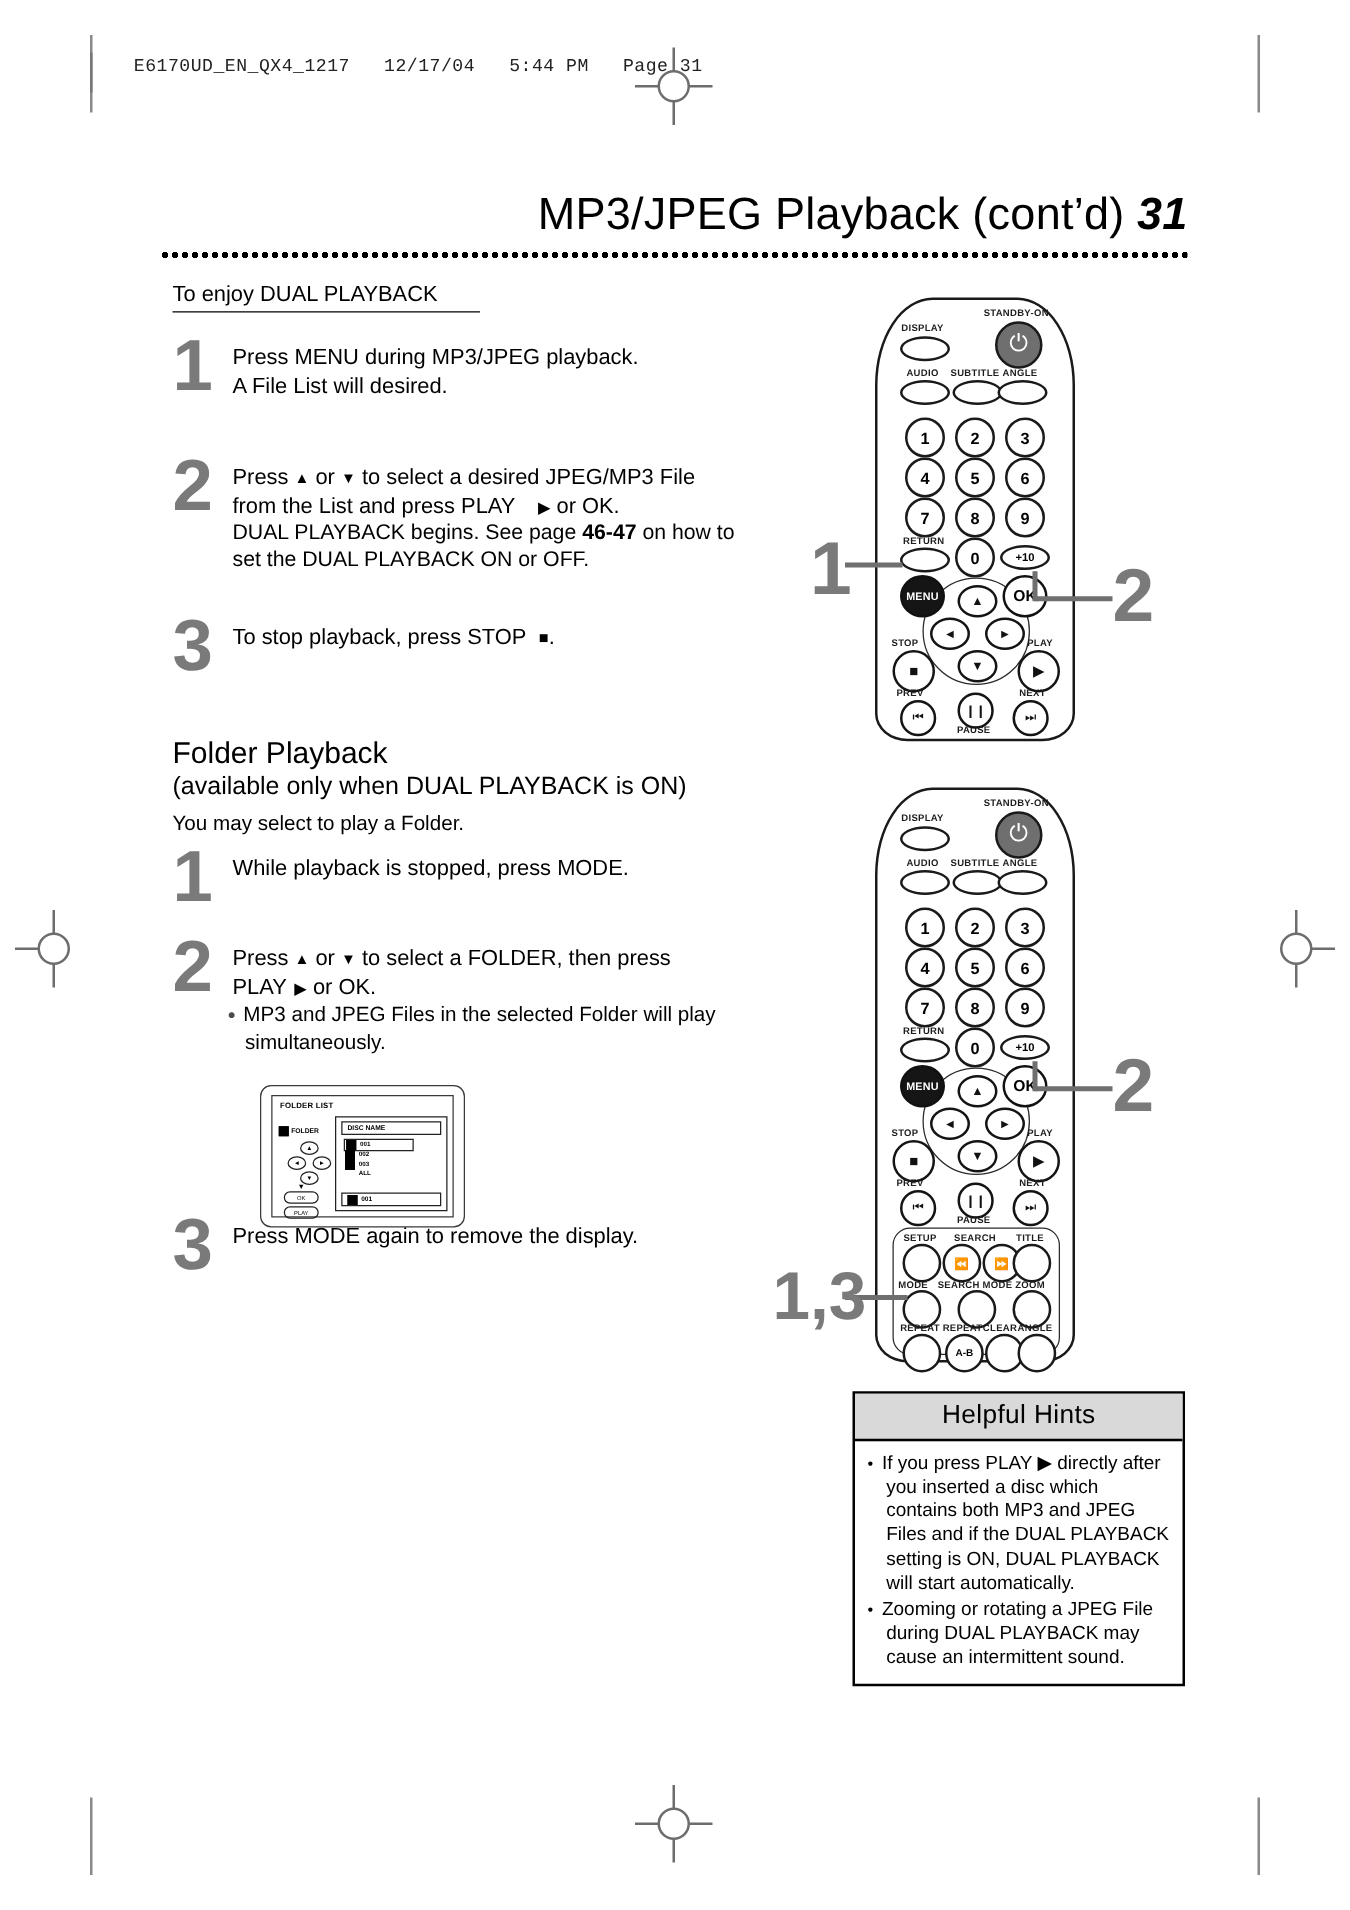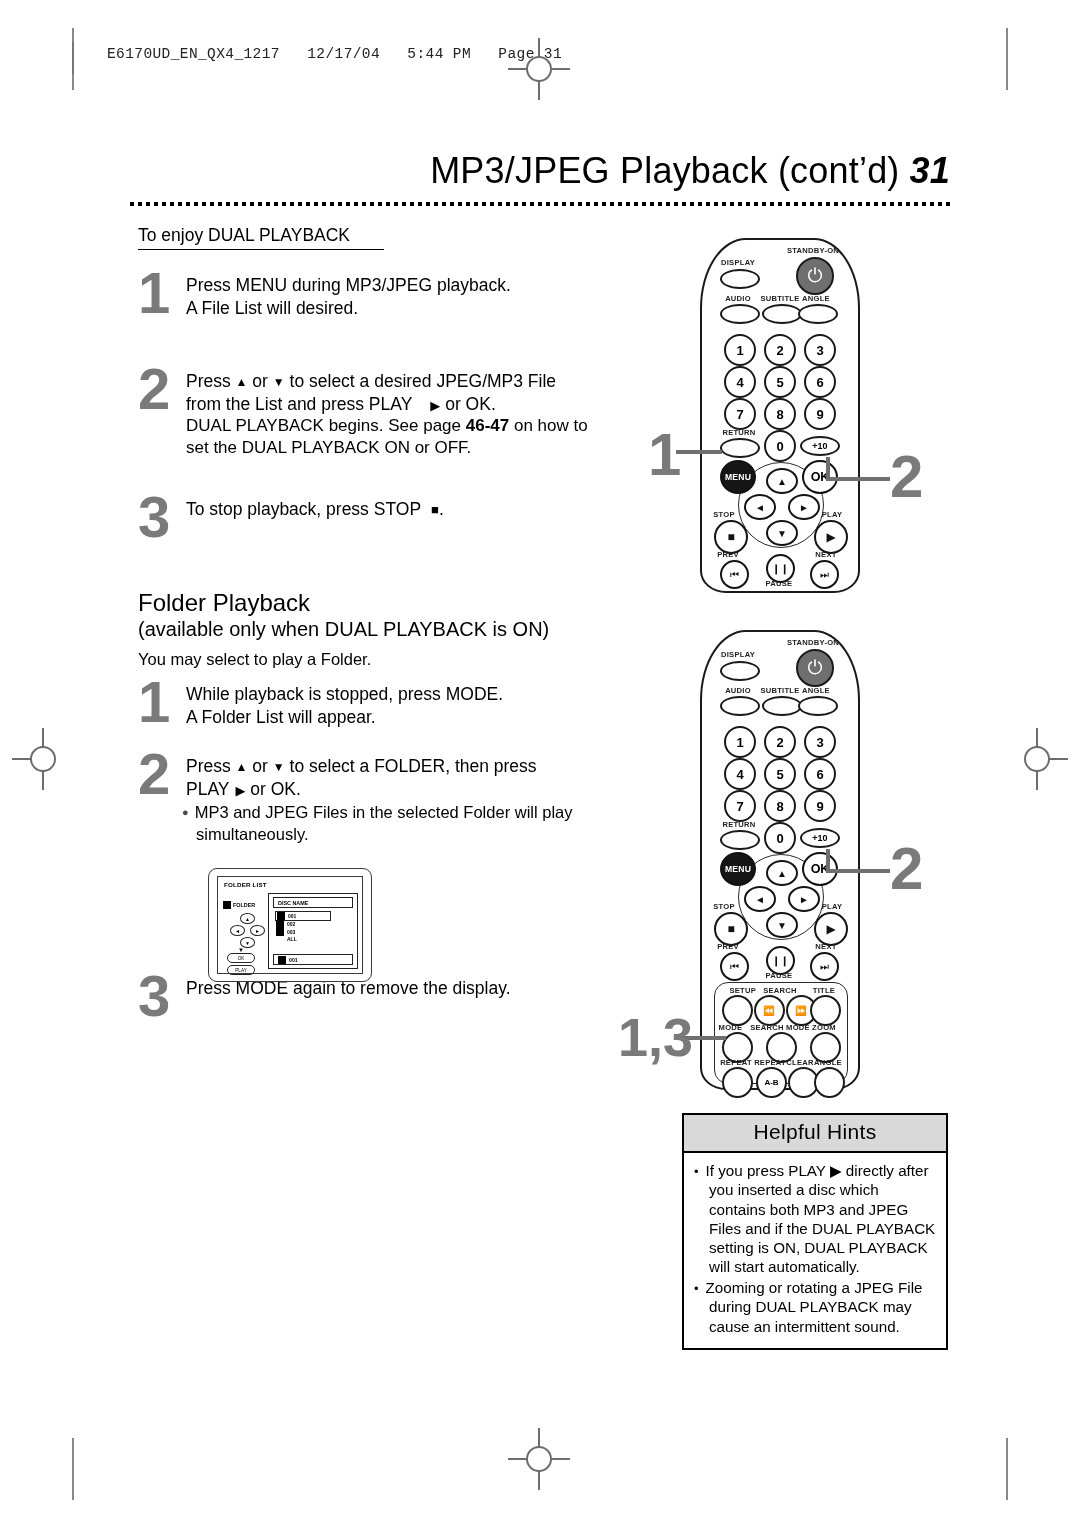--- a/index.html
+++ b/index.html
@@ -291,21 +291,20 @@
     <div style="margin-top:6px;">
       <div class="sec-title">Folder Playback</div>
       <div class="sec-sub">(available only when DUAL PLAYBACK is ON)</div>
       <div class="sec-note" style="margin-top:9px;">You may select to play a Folder.</div>
     </div>
 
     <div class="step" style="margin-top:14px; height:72px;">
       <div class="big">1</div>
       <div class="body">
         <div>While playback is stopped, press MODE.</div>
-        <div>A Folder List will appear.</div>
       </div>
     </div>
 
     <div class="step" style="height:104px;">
       <div class="big">2</div>
       <div class="body">
         <div>
           <span>Press </span><span class="arrow-u"></span><span> or </span><span class="arrow-d"></span><span> to select a FOLDER, then press</span>
         </div>
         <div>
@@ -469,21 +468,21 @@
 
     <div class="rlabel" style="left:8px; top:312px; width:40px;">PREV</div>
     <div class="trans sm" style="left:20px; top:322px;">⏮</div>
     <div class="trans sm" style="left:66px; top:316px;">❙❙</div>
     <div class="rlabel" style="left:54px; top:341px; width:50px;">PAUSE</div>
     <div class="rlabel" style="left:106px; top:312px; width:40px;">NEXT</div>
     <div class="trans sm" style="left:110px; top:322px;">⏭</div>
 
     <div class="lowerbox" style="left:14px; top:352px; width:132px; height:100px;"></div>
 
-    <div class="rlabel" style="left:16px; top:356px; width:40px;text-align:right;">SETUP</div>
+    <div class="rlabel" style="left:16px; top:356px; width:40px;">SETUP</div>
     <div class="rbtn" style="left:22px; top:365px;"></div>
     <div class="rlabel" style="left:52px; top:356px; width:56px;">SEARCH</div>
     <div class="rbtn" style="left:54px; top:365px;">⏪</div>
     <div class="rbtn" style="left:86px; top:365px;">⏩</div>
     <div class="rlabel" style="left:104px; top:356px; width:40px;">TITLE</div>
     <div class="rbtn" style="left:110px; top:365px;"></div>
 
     <div class="rlabel" style="left:16px; top:393px; width:29px;">MODE</div>
     <div class="rbtn" style="left:22px; top:402px;"></div>
     <div class="rlabel" style="left:46px; top:393px; width:68px;">SEARCH MODE</div>

